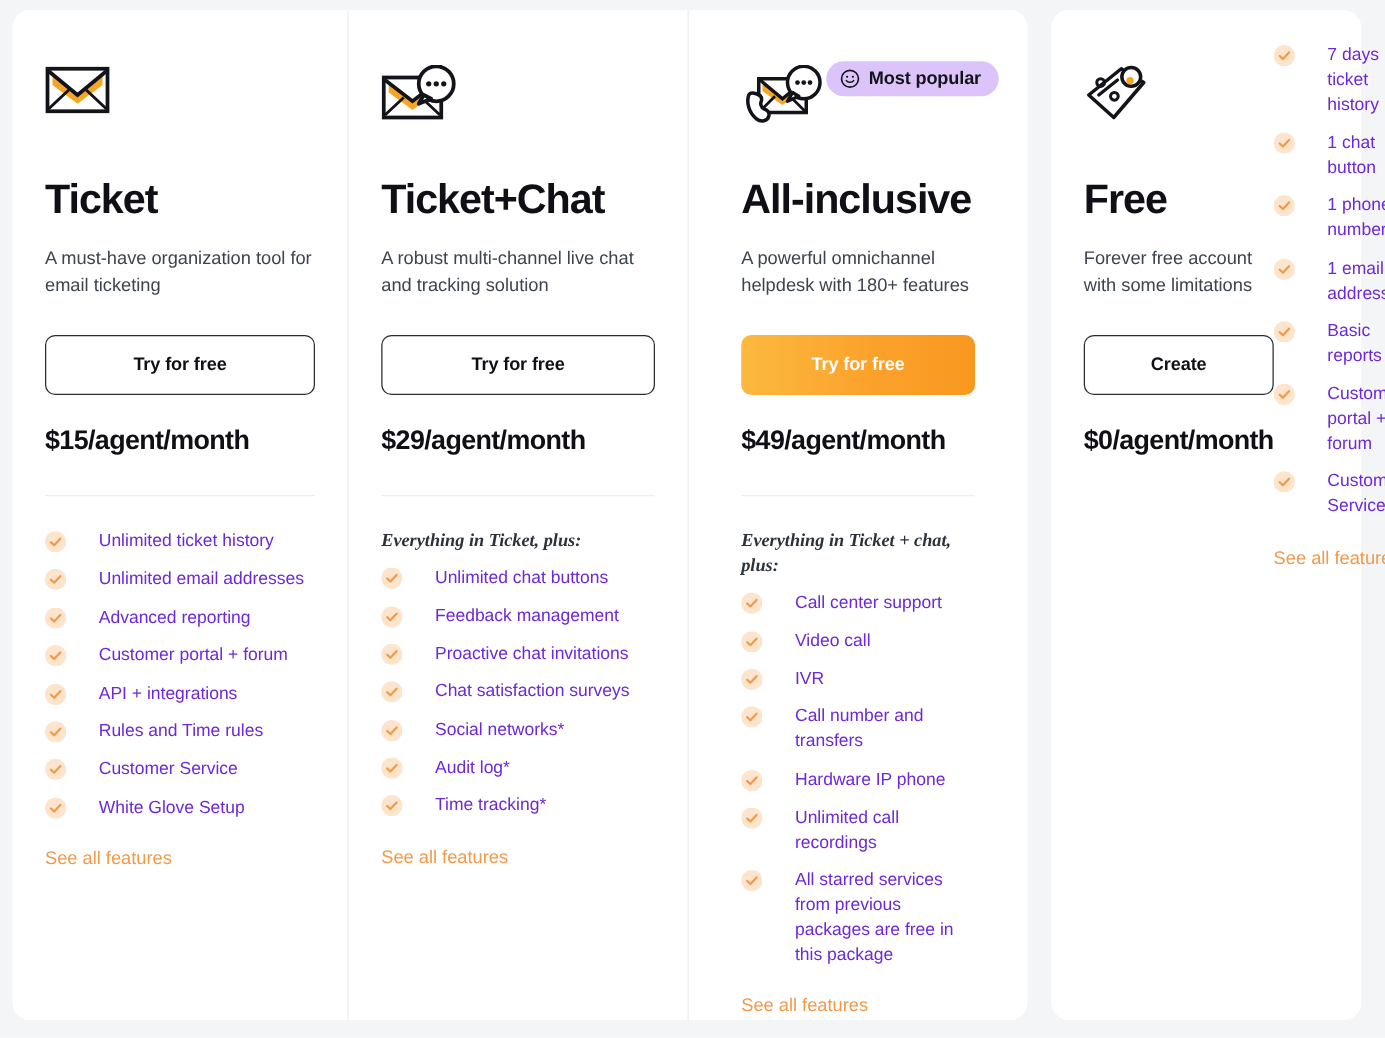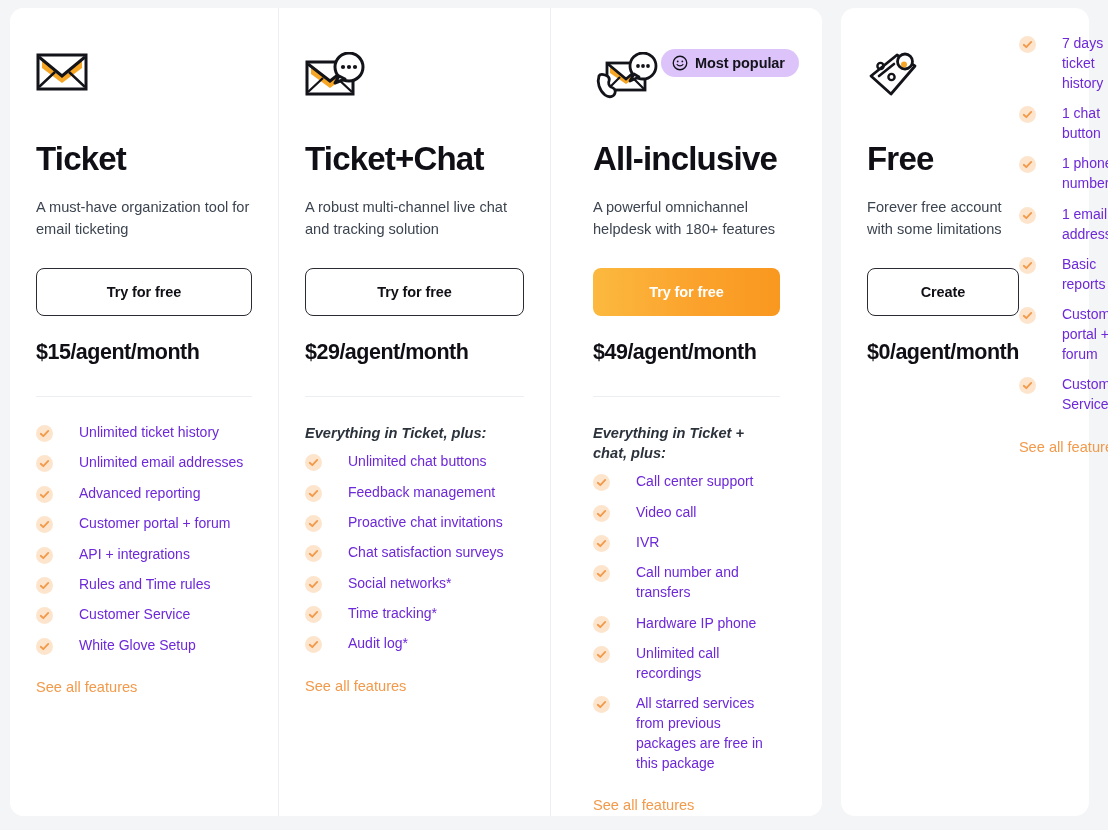--- a/index.html
+++ b/index.html
@@ -148,20 +148,21 @@
   }
 
   .features-intro {
     font-size: 14.6px;
     font-style: italic;
     font-weight: bold;
     color: #2b323c;
     line-height: 1.38;
     margin-bottom: 9px;
     max-width: 205px;
+    font-family: Liberation Serif, serif;
   }
 
   .feat-list { list-style: none; }
 
   .feat {
     display: flex;
     align-items: flex-start;
     gap: 10px;
     margin-bottom: 10.5px;
   }
@@ -336,28 +337,28 @@
                 <circle cx="10" cy="10" r="10" fill="#fde5cd"></circle>
                 <path d="M5.6 10.3 L8.6 13.2 L14.4 7" fill="none" stroke="#f2994a" stroke-width="2.1" stroke-linecap="round" stroke-linejoin="round"></path>
               </svg>
             <span class="feat-label">Social networks*</span>
           </li>
           <li class="feat">
             <svg class="check" viewBox="0 0 20 20">
                 <circle cx="10" cy="10" r="10" fill="#fde5cd"></circle>
                 <path d="M5.6 10.3 L8.6 13.2 L14.4 7" fill="none" stroke="#f2994a" stroke-width="2.1" stroke-linecap="round" stroke-linejoin="round"></path>
               </svg>
+            <span class="feat-label">Audit log*</span>
+          </li>
+          <li class="feat">
+            <svg class="check" viewBox="0 0 20 20">
+                <circle cx="10" cy="10" r="10" fill="#fde5cd"></circle>
+                <path d="M5.6 10.3 L8.6 13.2 L14.4 7" fill="none" stroke="#f2994a" stroke-width="2.1" stroke-linecap="round" stroke-linejoin="round"></path>
+              </svg>
             <span class="feat-label">Time tracking*</span>
-          </li>
-          <li class="feat">
-            <svg class="check" viewBox="0 0 20 20">
-                <circle cx="10" cy="10" r="10" fill="#fde5cd"></circle>
-                <path d="M5.6 10.3 L8.6 13.2 L14.4 7" fill="none" stroke="#f2994a" stroke-width="2.1" stroke-linecap="round" stroke-linejoin="round"></path>
-              </svg>
-            <span class="feat-label">Audit log*</span>
           </li>
         </ul>
         <a class="see-all">See all features</a>
       </div>
     </div>
 
     <div class="card card-all">
       <div class="card-top">
         <div class="icon-row">
           <svg class="plan-icon" width="68" height="50" viewBox="0 0 68 50">

